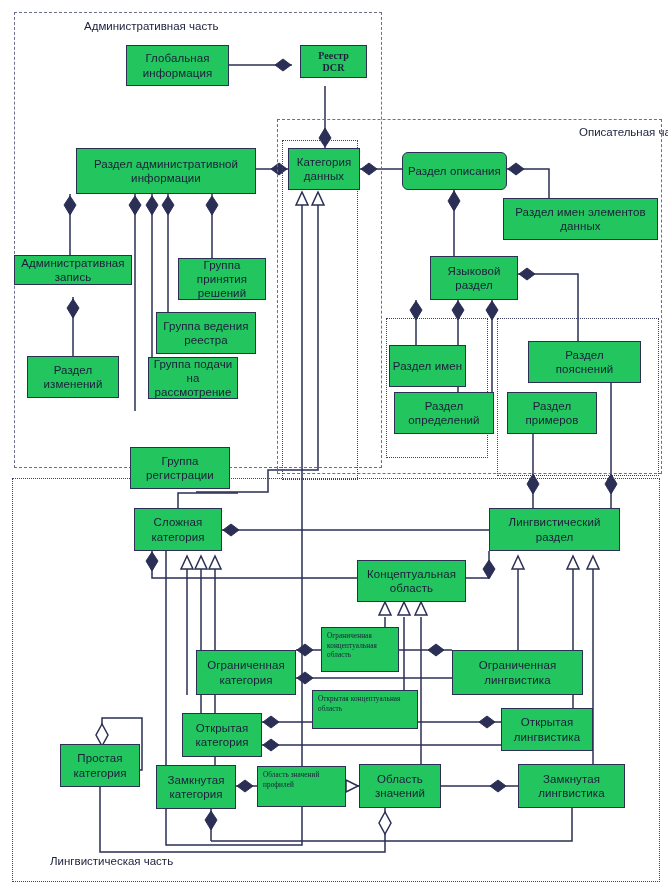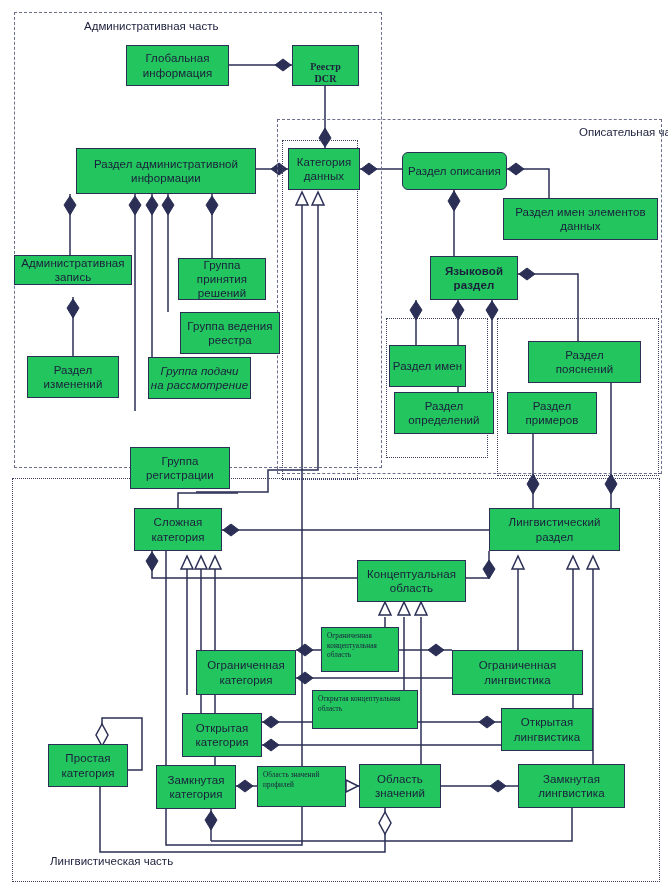--- a/index.html
+++ b/index.html
@@ -241,21 +241,21 @@
 
     <path class="ln" d="M385,808 L385,852 L100,852 L100,787"></path>
     <polygon class="diahollow" points="385,812 379,823 385,834 391,823"></polygon>
   </svg>
 
   <div class="node" style="left:126px;top:45px;width:103px;height:41px;">
     <span class="txt">Глобальная
 информация</span>
   </div>
 
-  <div class="node serif" style="left:292px;top:45px;width:67px;height:41px;align-items:flex-end;">
+  <div class="node serif" style="left:300px;top:45px;width:67px;height:33px;">
     <span class="txt">Реестр
 DCR</span>
   </div>
 
   <div class="node" style="left:76px;top:148px;width:180px;height:46px;">
     <span class="txt">Раздел административной
 информации</span>
   </div>
 
   <div class="node" style="left:288px;top:148px;width:72px;height:42px;">
@@ -275,36 +275,36 @@
   <div class="node" style="left:14px;top:255px;width:118px;height:30px;">
     <span class="txt">Административная
 запись</span>
   </div>
 
   <div class="node" style="left:178px;top:258px;width:88px;height:42px;">
     <span class="txt">Группа принятия
 решений</span>
   </div>
 
-  <div class="node" style="left:180px;top:312px;width:100px;height:42px;justify-content:center;">
+  <div class="node" style="left:156px;top:312px;width:100px;height:42px;justify-content:center;">
     <span class="txt">Группа ведения
 реестра</span>
   </div>
 
-  <div class="node" style="left:430px;top:256px;width:88px;height:44px;font-weight:bold;">
+  <div class="node" style="left:430px;top:256px;width:88px;height:44px;">
     <span class="txt">Языковой
 раздел</span>
   </div>
 
   <div class="node" style="left:27px;top:356px;width:92px;height:42px;">
     <span class="txt">Раздел
 изменений</span>
   </div>
 
-  <div class="node" style="left:148px;top:357px;width:103px;height:42px;font-style:italic;">
+  <div class="node" style="left:148px;top:357px;width:90px;height:42px;">
     <span class="txt">Группа подачи
 на рассмотрение</span>
   </div>
 
   <div class="node" style="left:130px;top:411px;width:100px;height:42px;margin-top:36px;">
     <span class="txt">Группа
 регистрации</span>
   </div>
 
   <div class="node" style="left:389px;top:345px;width:77px;height:42px;">
@@ -365,21 +365,21 @@
   <div class="node" style="left:182px;top:713px;width:80px;height:44px;">
     <span class="txt">Открытая
 категория</span>
   </div>
 
   <div class="node" style="left:501px;top:708px;width:92px;height:43px;">
     <span class="txt">Открытая
 лингвистика</span>
   </div>
 
-  <div class="node" style="left:48px;top:744px;width:80px;height:43px;">
+  <div class="node" style="left:60px;top:744px;width:80px;height:43px;">
     <span class="txt">Простая
 категория</span>
   </div>
 
   <div class="node" style="left:156px;top:765px;width:80px;height:44px;">
     <span class="txt">Замкнутая
 категория</span>
   </div>
 
   <div class="node small" style="left:257px;top:766px;width:89px;height:41px;">

